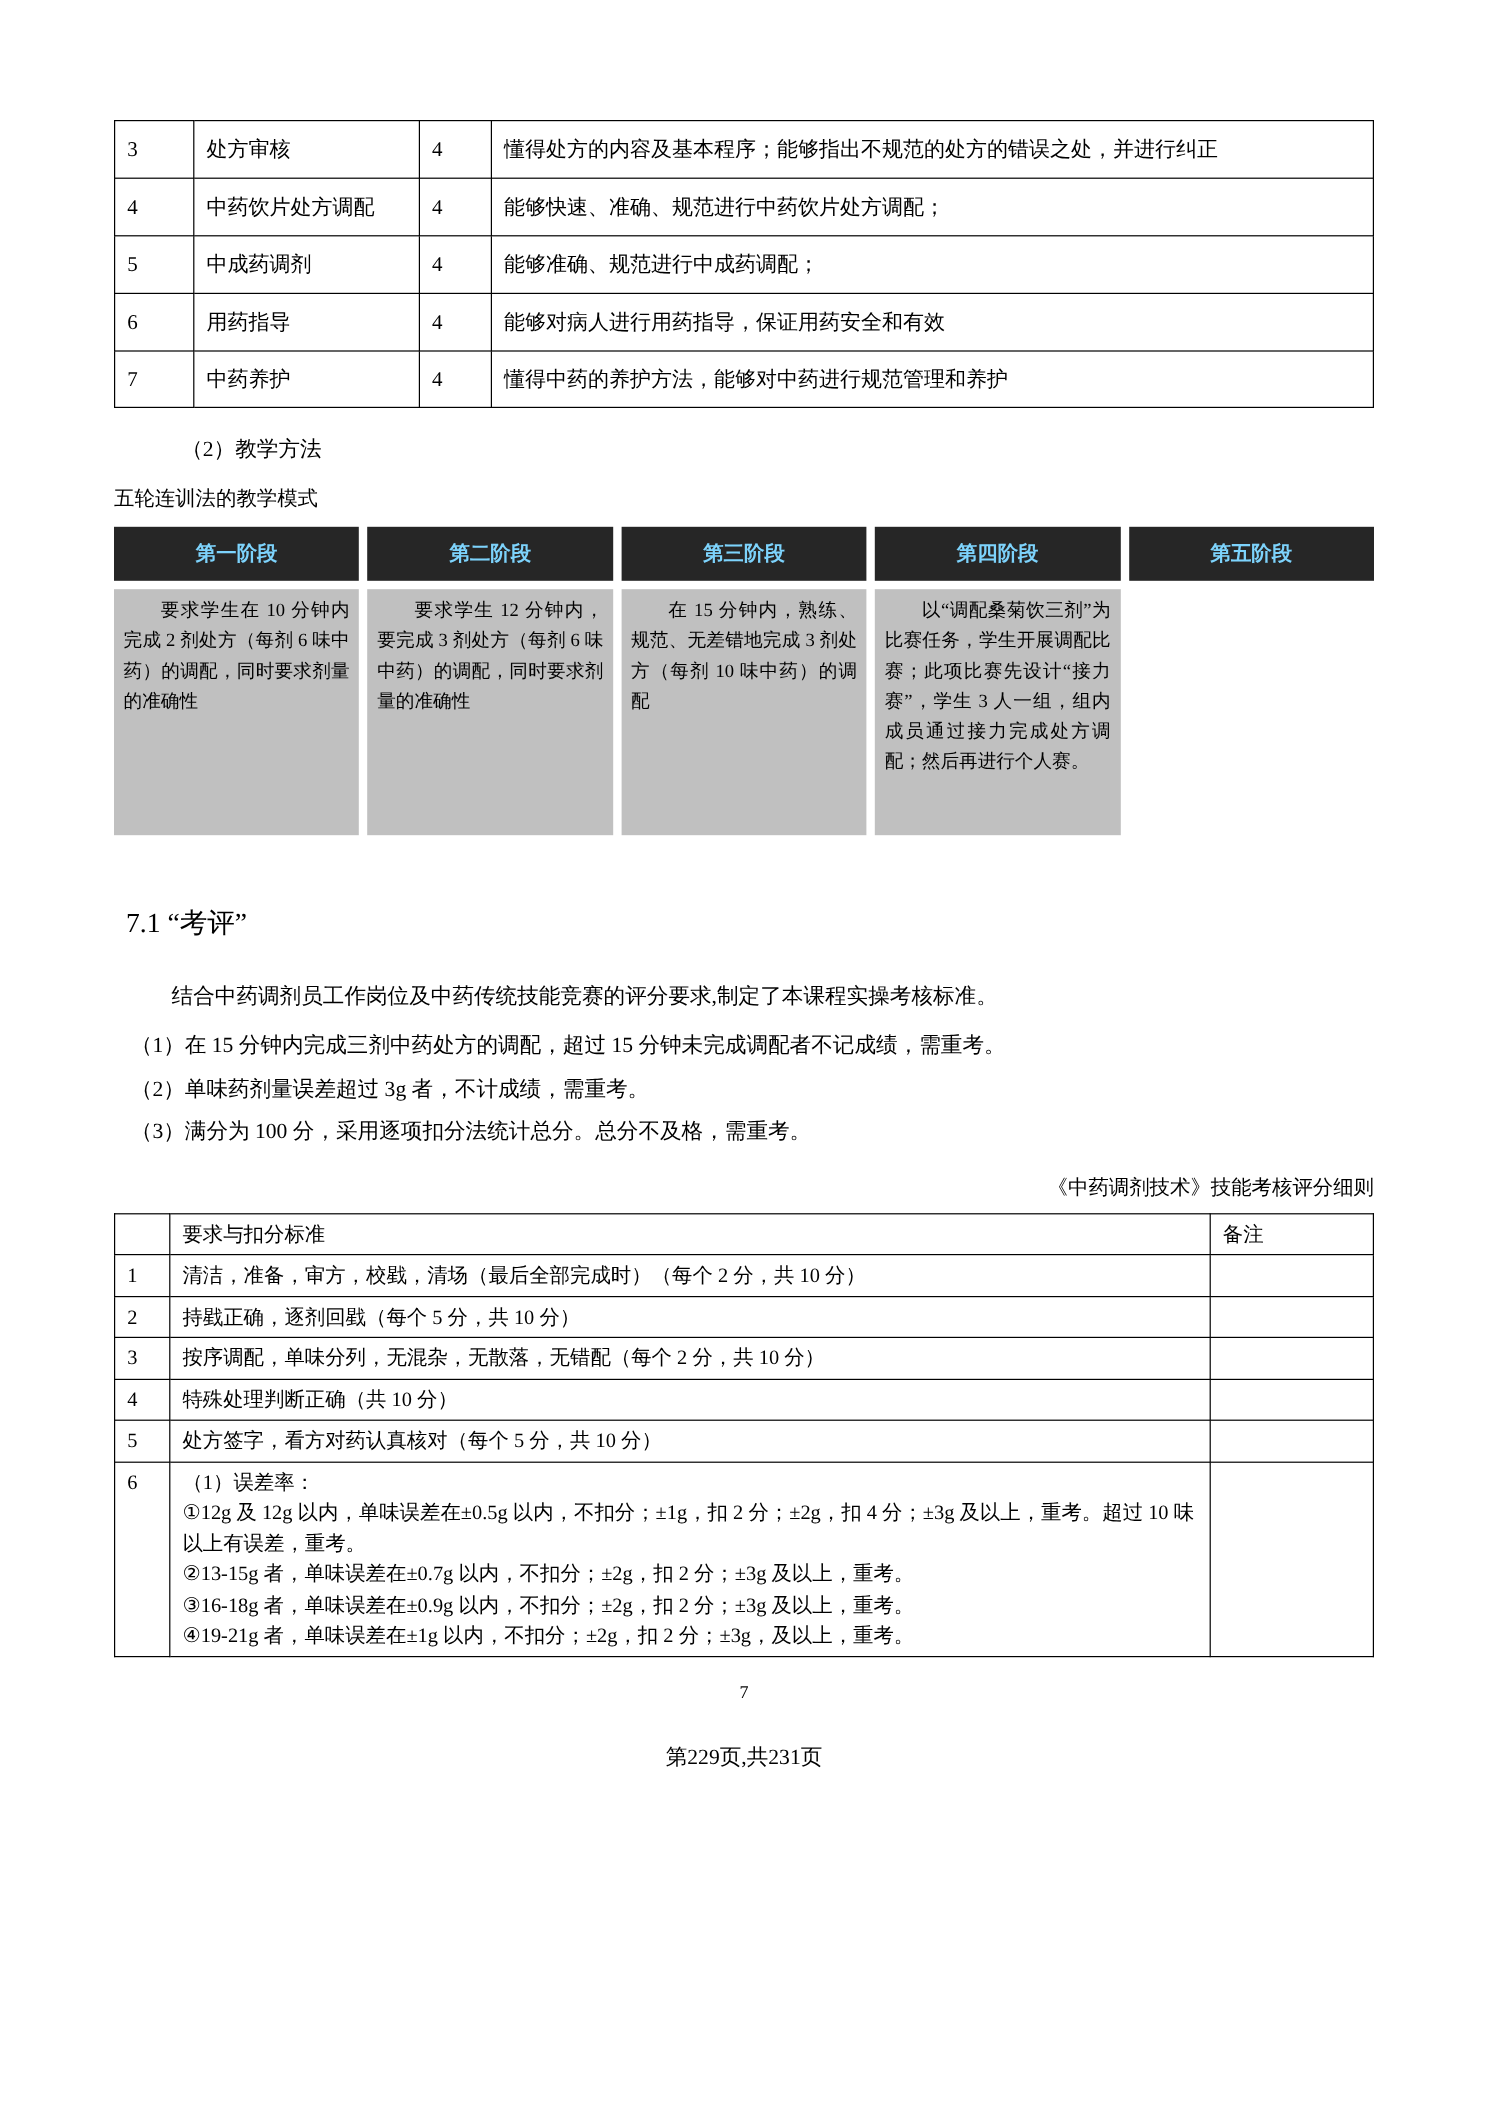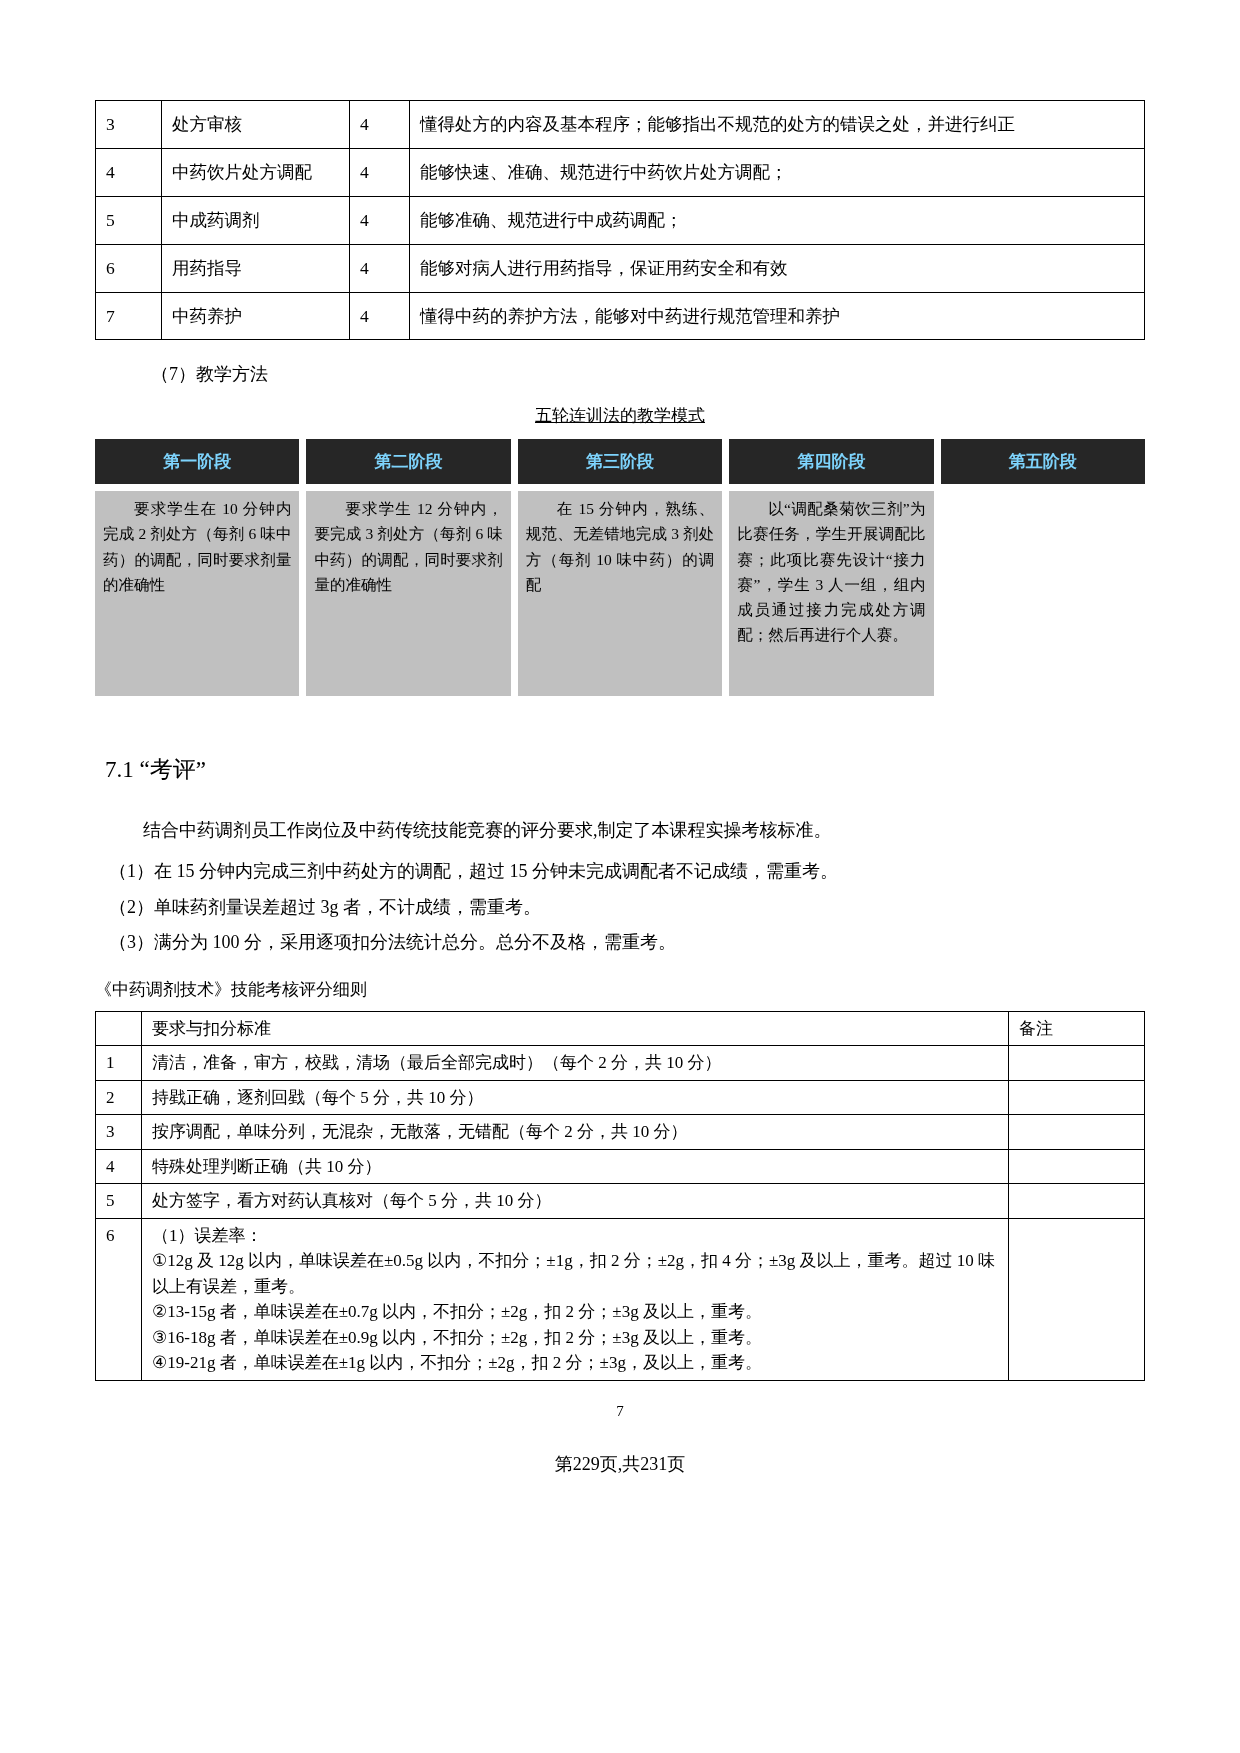--- a/index.html
+++ b/index.html
@@ -16,38 +16,38 @@
   table.course-table td { border:1px solid #000; padding:9px 10px; line-height:1.65; vertical-align:middle; }
   .c-num { width:66px; }
   .c-name { width:188px; }
   .c-hours { width:60px; }
 
   
   .tm-label { margin:22px 0 0 56px; font-size:18px; }
   .tm-para { margin:12px 12px 0 12px; font-size:18px; line-height:2.5; text-indent:2em; text-align:justify; letter-spacing:0.5px; }
 
   
-  .stage-title { margin-top:18px; text-align:center; font-size:17px;text-decoration:underline; }
+  .stage-title { margin-top:18px; text-align:left; font-size:17px; }
   .stage-table { margin-top:12px; display:grid; grid-template-columns:repeat(5,1fr); gap:7px; }
   .stage-header {
     background:var(--stage-header-bg,#262626); color:#7dd3fc; font-weight:bold;
     text-align:center; font-size:17px; padding:11px 0;
   }
   .stage-cell {
     background:var(--stage-cell-bg,#c0c0c0); font-size:15.5px; line-height:1.62;
     padding:5px 8px 16px 8px; text-align:justify; text-indent:2em; min-height:205px;
   }
 
   
   .assess-heading { margin:58px 0 0 10px; font-size:23px; font-weight:normal; }
   .assess-intro { margin:26px 12px 0 12px; font-size:18px; line-height:2.2; text-indent:2em; text-align:justify; }
   .assess-item { margin:5px 12px 0 14px; font-size:18px; line-height:1.7; }
 
   
-  .score-title { margin-top:20px; text-align:left; font-size:17px; }
+  .score-title { margin-top:20px; text-align:right; font-size:17px; }
   table.score-table { width:100%; border-collapse:collapse; font-size:17px; margin-top:10px; }
   table.score-table td { border:1px solid #000; padding:4px 10px; line-height:1.5; vertical-align:top; }
   .s-num { width:46px; }
   .s-note { width:136px; padding-left:14px; }
   td.multiline { white-space:pre-line; line-height:1.8; padding-top:6px; padding-bottom:6px; }
 
   
   .page-number { margin-top:22px; text-align:center; font-size:15px; }
   .page-info { margin-top:32px; text-align:center; font-size:18px; }
 </style>
@@ -84,21 +84,21 @@
       </tr>
       <tr>
         <td class="c-num">7</td>
         <td class="c-name">中药养护</td>
         <td class="c-hours">4</td>
         <td class="c-desc">懂得中药的养护方法，能够对中药进行规范管理和养护</td>
       </tr>
     </tbody>
   </table>
 
-  <div class="tm-label">（7）教学方法</div>
+  <div class="tm-label">（2）教学方法</div>
 
   <div class="stage-title">五轮连训法的教学模式</div>
   <div class="stage-table">
     <div class="stage-header">第一阶段</div>
     <div class="stage-header">第二阶段</div>
     <div class="stage-header">第三阶段</div>
     <div class="stage-header">第四阶段</div>
     <div class="stage-header">第五阶段</div>
     <div class="stage-cell">要求学生在 10 分钟内完成 2 剂处方（每剂 6 味中药）的调配，同时要求剂量的准确性</div>
     <div class="stage-cell">要求学生 12 分钟内，要完成 3 剂处方（每剂 6 味中药）的调配，同时要求剂量的准确性</div>

